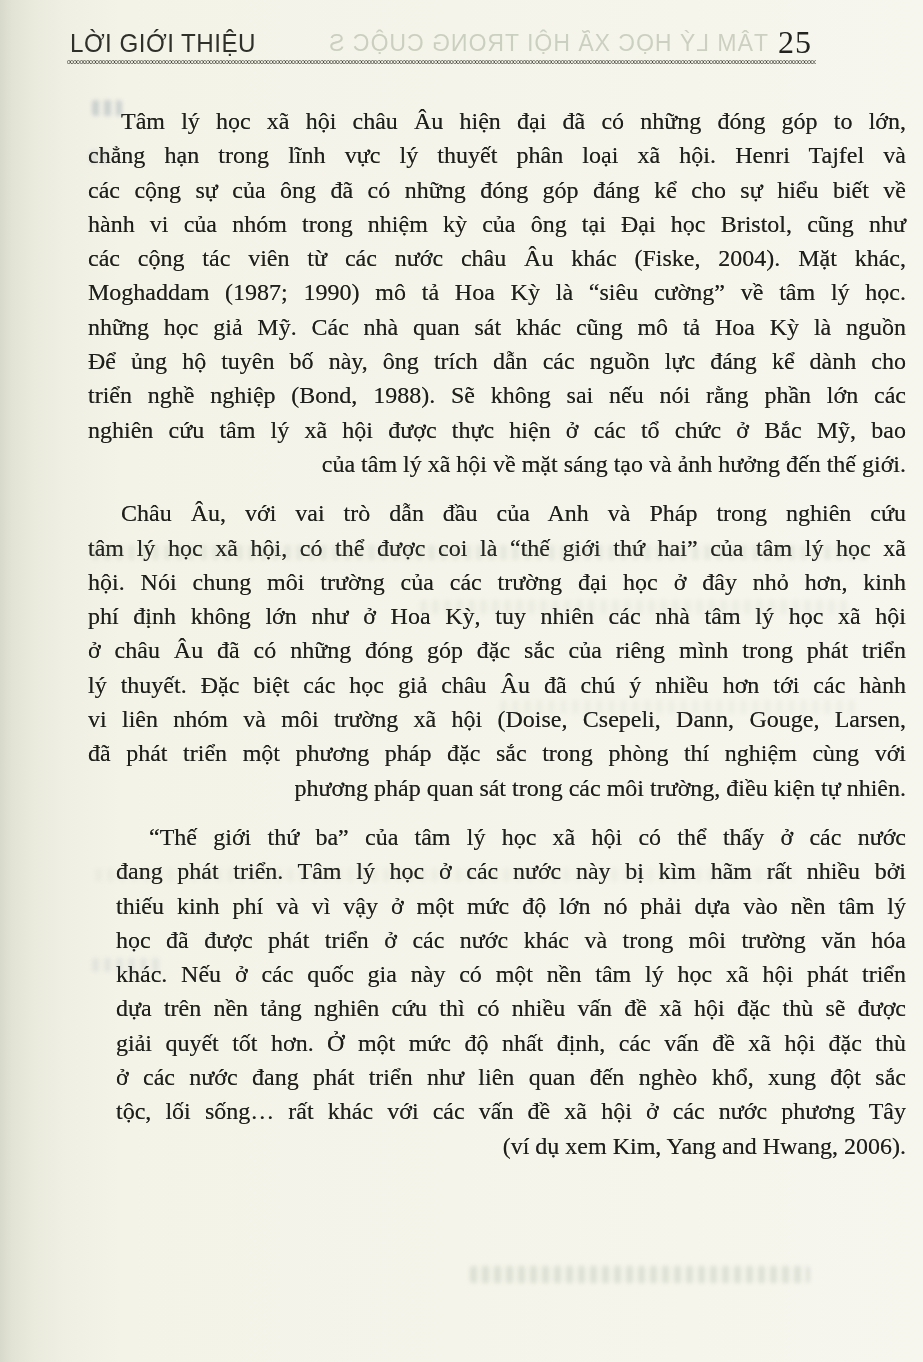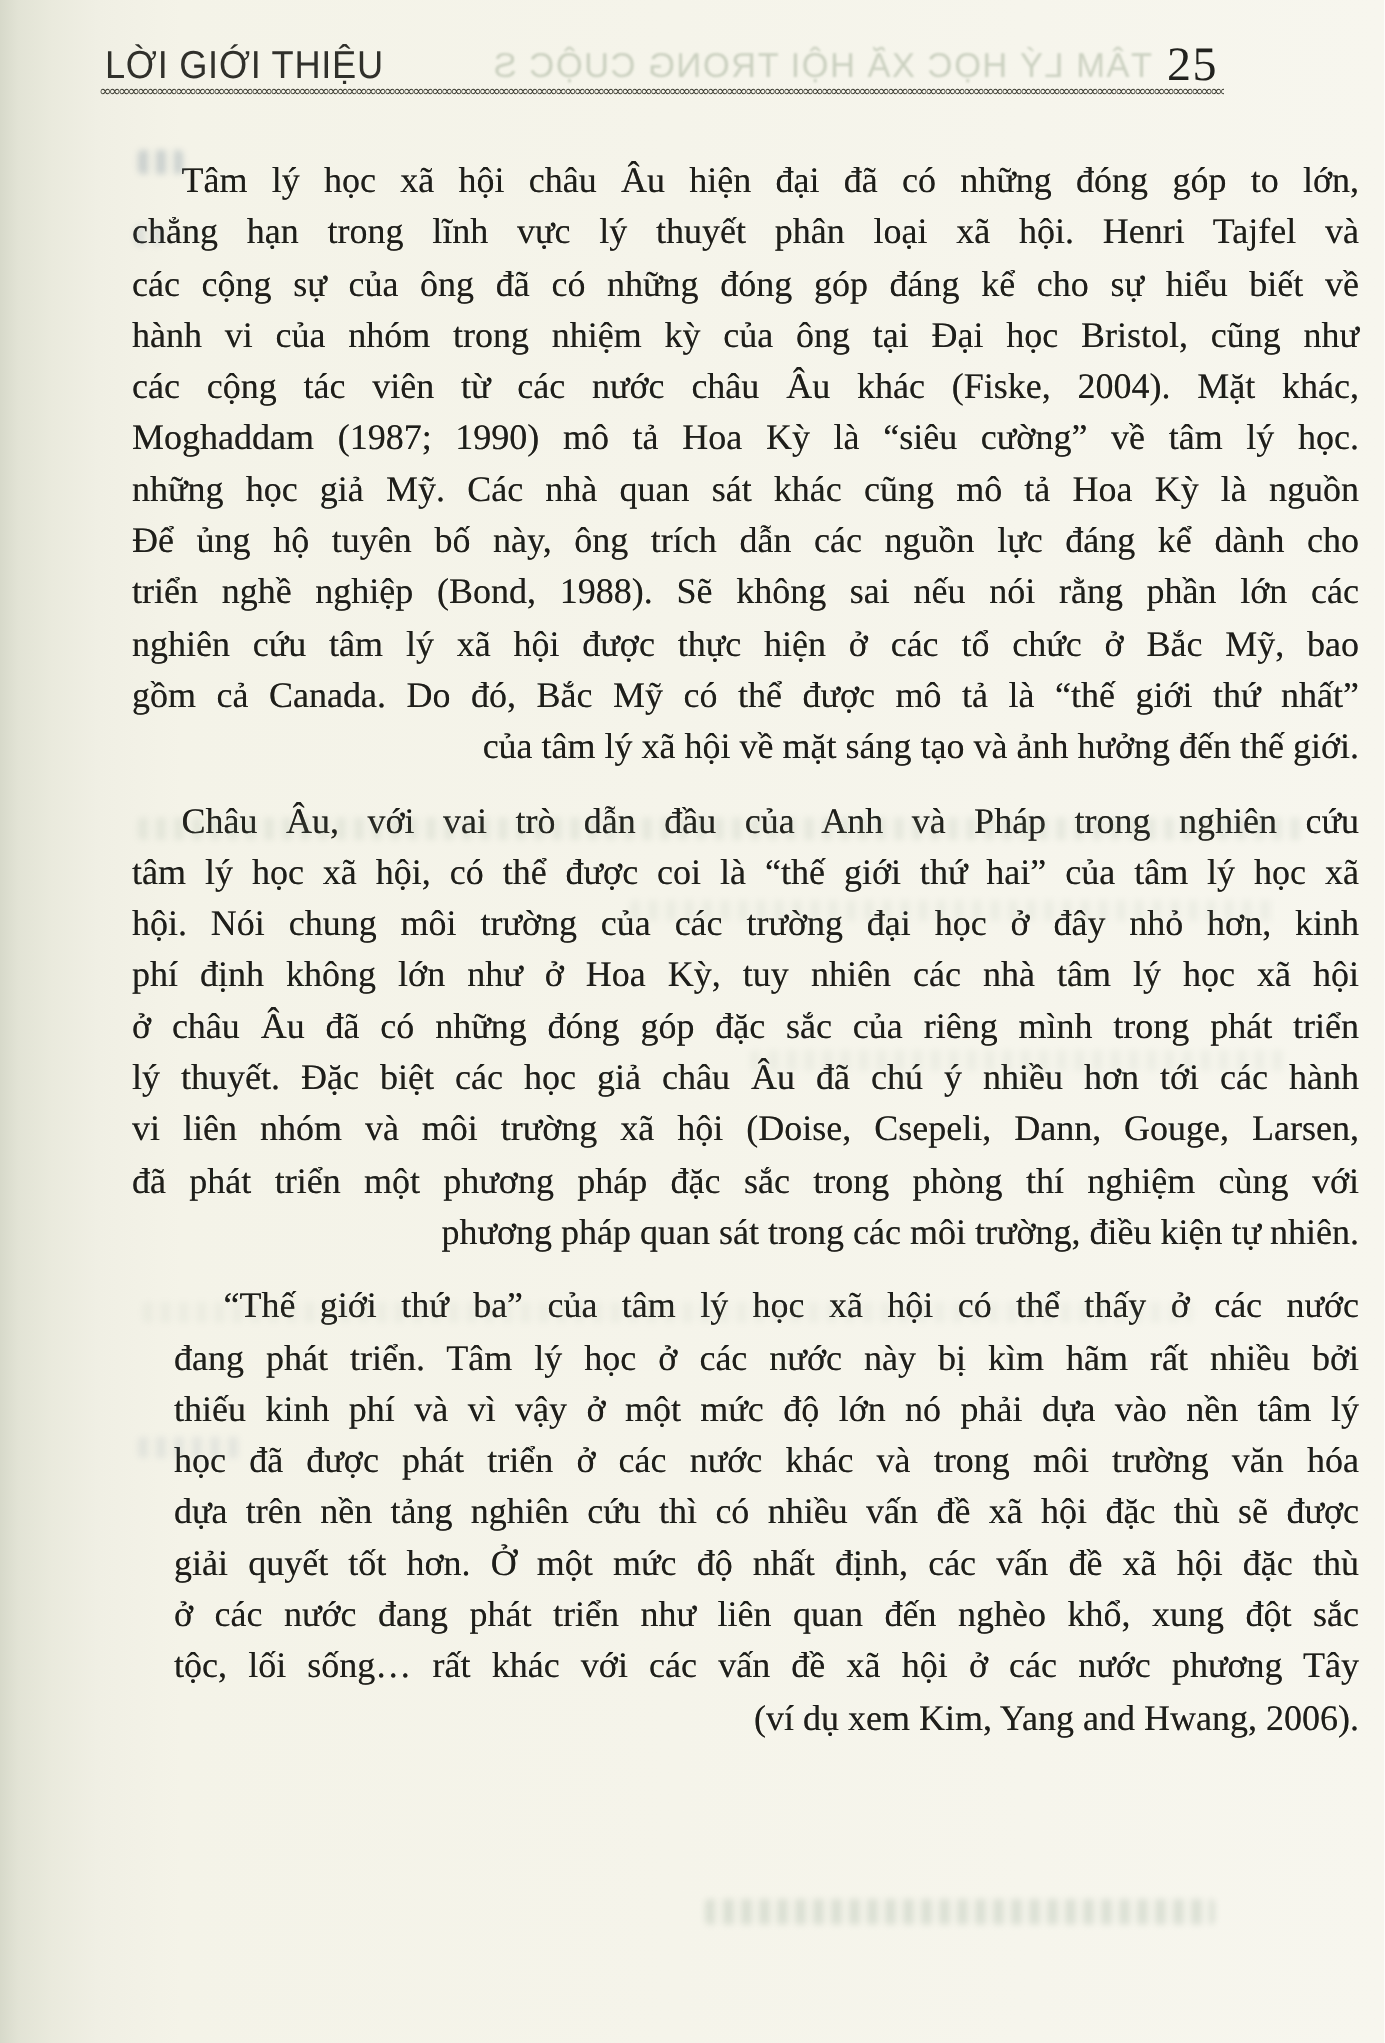--- a/index.html
+++ b/index.html
@@ -79,39 +79,39 @@
         <div class="line first">Tâm lý học xã hội châu Âu hiện đại đã có những đóng góp to lớn,</div>
         <div class="line">chẳng hạn trong lĩnh vực lý thuyết phân loại xã hội. Henri Tajfel và</div>
         <div class="line">các cộng sự của ông đã có những đóng góp đáng kể cho sự hiểu biết về</div>
         <div class="line">hành vi của nhóm trong nhiệm kỳ của ông tại Đại học Bristol, cũng như</div>
         <div class="line">các cộng tác viên từ các nước châu Âu khác (Fiske, 2004). Mặt khác,</div>
         <div class="line">Moghaddam (1987; 1990) mô tả Hoa Kỳ là “siêu cường” về tâm lý học.</div>
         <div class="line">những học giả Mỹ. Các nhà quan sát khác cũng mô tả Hoa Kỳ là nguồn</div>
         <div class="line">Để ủng hộ tuyên bố này, ông trích dẫn các nguồn lực đáng kể dành cho</div>
         <div class="line">triển nghề nghiệp (Bond, 1988). Sẽ không sai nếu nói rằng phần lớn các</div>
         <div class="line">nghiên cứu tâm lý xã hội được thực hiện ở các tổ chức ở Bắc Mỹ, bao</div>
-        <div class="line">gồm cả Canada. Do đó, Bắc Mỹ có thể được mô tả là “thế giới thứ nhất”</div>
         <div class="line pend">của tâm lý xã hội về mặt sáng tạo và ảnh hưởng đến thế giới.</div>
       </div>
       <div class="para">
         <div class="line first">Châu Âu, với vai trò dẫn đầu của Anh và Pháp trong nghiên cứu</div>
         <div class="line">tâm lý học xã hội, có thể được coi là “thế giới thứ hai” của tâm lý học xã</div>
         <div class="line">hội. Nói chung môi trường của các trường đại học ở đây nhỏ hơn, kinh</div>
         <div class="line">phí định không lớn như ở Hoa Kỳ, tuy nhiên các nhà tâm lý học xã hội</div>
         <div class="line">ở châu Âu đã có những đóng góp đặc sắc của riêng mình trong phát triển</div>
         <div class="line">lý thuyết. Đặc biệt các học giả châu Âu đã chú ý nhiều hơn tới các hành</div>
         <div class="line">vi liên nhóm và môi trường xã hội (Doise, Csepeli, Dann, Gouge, Larsen,</div>
         <div class="line">đã phát triển một phương pháp đặc sắc trong phòng thí nghiệm cùng với</div>
         <div class="line pend">phương pháp quan sát trong các môi trường, điều kiện tự nhiên.</div>
       </div>
       <div class="para">
         <div class="line first">“Thế giới thứ ba” của tâm lý học xã hội có thể thấy ở các nước</div>
         <div class="line">đang phát triển. Tâm lý học ở các nước này bị kìm hãm rất nhiều bởi</div>
         <div class="line">thiếu kinh phí và vì vậy ở một mức độ lớn nó phải dựa vào nền tâm lý</div>
         <div class="line">học đã được phát triển ở các nước khác và trong môi trường văn hóa</div>
+        <div class="line">khác. Nếu ở các quốc gia này có một nền tâm lý học xã hội phát triển</div>
         <div class="line">dựa trên nền tảng nghiên cứu thì có nhiều vấn đề xã hội đặc thù sẽ được</div>
         <div class="line">giải quyết tốt hơn. Ở một mức độ nhất định, các vấn đề xã hội đặc thù</div>
         <div class="line">ở các nước đang phát triển như liên quan đến nghèo khổ, xung đột sắc</div>
         <div class="line">tộc, lối sống… rất khác với các vấn đề xã hội ở các nước phương Tây</div>
         <div class="line pend">(ví dụ xem Kim, Yang and Hwang, 2006).</div>
       </div>
     </div>
 
   <div class="smudge sm-blue" style="left:92px;  top:100px;  width:30px;  height:16px; opacity:.30;"></div>
   <div class="smudge sm-blue" style="left:90px;  top:150px;  width:18px;  height:14px; opacity:.16;"></div>

